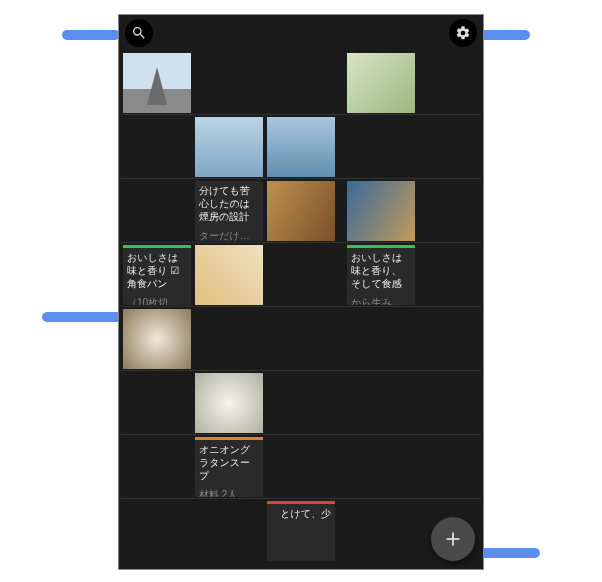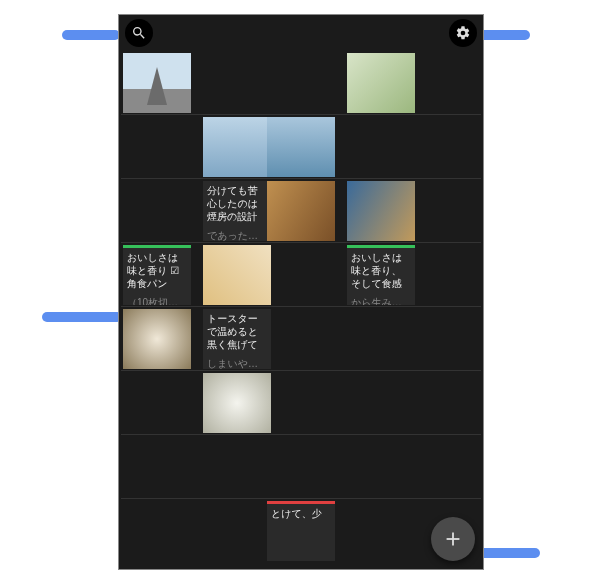--- a/index.html
+++ b/index.html
@@ -43,42 +43,42 @@
     position: relative;
     padding: 0 2px;
     height: calc(100% - 36px);
     overflow: hidden;
   }
   .row {
     height: 64px;
     border-bottom: 1px solid #333;
     position: relative;
   }
-  .row:last-child { border-bottom: none; }
+  .row:last-child { border-bottom: none; text-align: right; }
   .card {
     position: absolute;
     width: 68px;
     height: 60px;
     top: 2px;
     background: #2a2a2a;
     overflow: hidden;
     font-size: 10px;
     line-height: 1.3;
     color: #eee;
   }
   .card .bar { height: 3px; width: 100%; }
   .card .txt { padding: 3px 4px; }
   .card.img { background: #555; }
   .thumb {
     width: 100%; height: 100%;
     display: flex; align-items: center; justify-content: center;
   }
   
   .c0 { left: 2px; }
-  .c1 { left: 74px; margin-left: 8px; }
+  .c1 { left: 74px; }
   .c2 { left: 146px; }
   .c3 { left: 226px; }
   .c4 { left: 290px; }
 
   
   .ph-cathedral { background: linear-gradient(#cfe1ee 60%, #8a8a8a 60%); }
   .ph-people { background: linear-gradient(135deg,#d8e4c8,#9bb77e); }
   .ph-arch1 { background: linear-gradient(#bcd4e6,#7fa6c4); }
   .ph-arch2 { background: linear-gradient(#a9c6dc,#5f8fb0); }
   .ph-ham { background: linear-gradient(120deg,#c09050,#7a5028); }
@@ -174,21 +174,21 @@
         <div class="card c1 img">
           <div class="thumb ph-arch1"></div>
         </div>
         <div class="card c2 img">
           <div class="thumb ph-arch2"></div>
         </div>
       </div>
       <div class="row">
         <div class="card c1">
           <div class="txt">分けても苦心したのは煙房の設計</div>
-          <div class="txt faded">であった…</div>
+          <div class="txt faded">ターだけ…</div>
         </div>
         <div class="card c2 img">
           <div class="thumb ph-ham"></div>
         </div>
         <div class="card c3 img">
           <div class="thumb ph-market"></div>
         </div>
       </div>
       <div class="row">
         <div class="card c0">
@@ -203,31 +203,32 @@
         <div class="card c3">
           <div class="bar" style="background: rgb(54, 192, 90);"></div>
           <div class="txt">おいしさは味と香り、そして食感</div>
           <div class="txt faded">から生み…</div>
         </div>
       </div>
       <div class="row">
         <div class="card c0 img">
           <div class="thumb ph-pastry"></div>
         </div>
-        <div class="card c1">
-          <div class="txt">トースターで温めると黒く焦げて</div>
-          <div class="txt faded">しまいや…</div>
-        </div>
       </div>
       <div class="row">
         <div class="card c1 img">
           <div class="thumb ph-garlic"></div>
         </div>
       </div>
       <div class="row">
+        <div class="card c1">
+          <div class="bar" style="background: rgb(224, 128, 48);"></div>
+          <div class="txt">オニオングラタンスープ</div>
+          <div class="txt faded">材料 2人…</div>
+        </div>
       </div>
       <div class="row">
         <div class="card c2">
           <div class="bar" style="background: rgb(224, 64, 64);"></div>
           <div class="txt">とけて、少</div>
         </div>
       </div>
     </div>
 
   <div class="fab">

